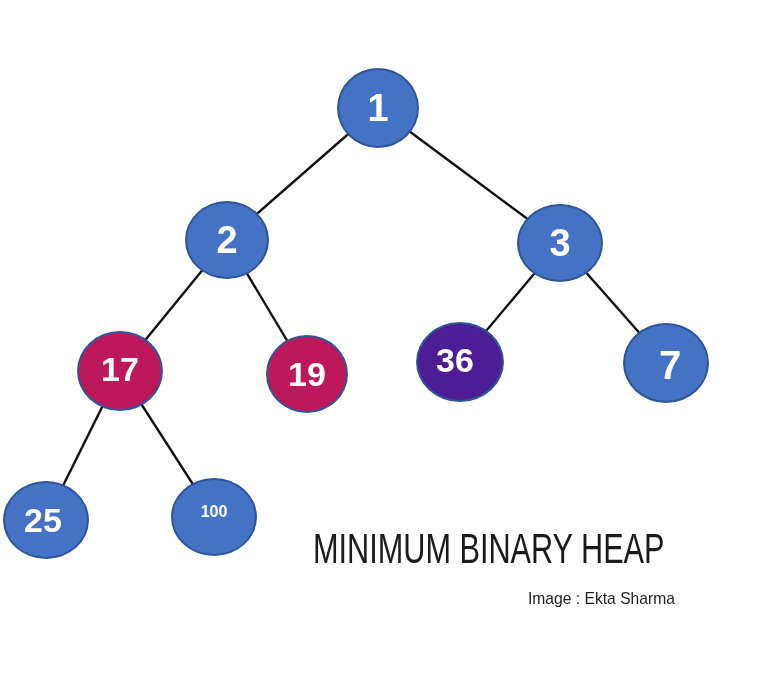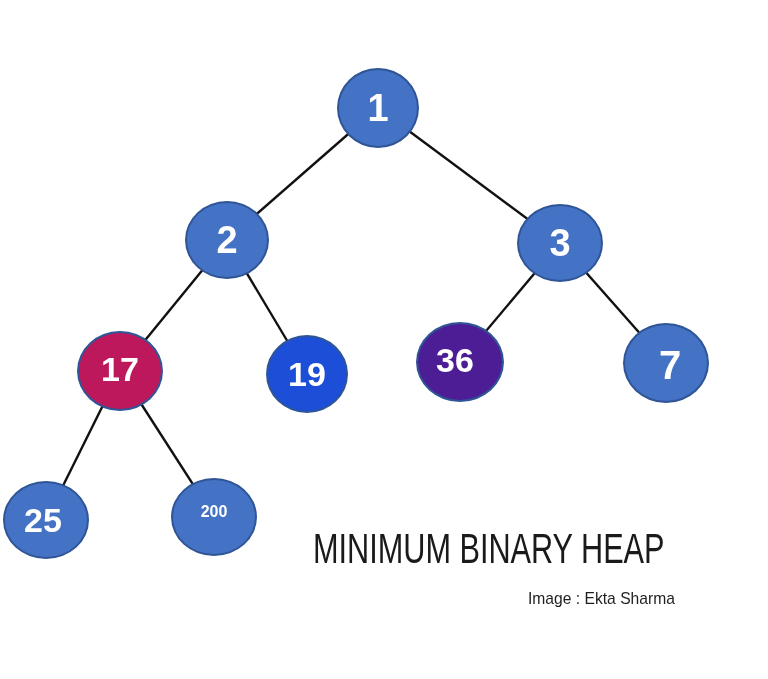--- a/index.html
+++ b/index.html
@@ -82,31 +82,31 @@
       </div>
       <div class="node" style="left: 185px; top: 201px; width: 84px; height: 78px; background: rgb(68, 114, 196); border-color: rgb(47, 85, 151);">
         <span class="node-label" style="font-size: 38px; color: rgb(255, 255, 255); transform: translate(0px, 0px);">2</span>
       </div>
       <div class="node" style="left: 517px; top: 204px; width: 86px; height: 78px; background: rgb(68, 114, 196); border-color: rgb(47, 85, 151);">
         <span class="node-label" style="font-size: 38px; color: rgb(255, 255, 255); transform: translate(0px, 0px);">3</span>
       </div>
       <div class="node" style="left: 77px; top: 331px; width: 86px; height: 80px; background: #be185d; border-color: rgb(47, 85, 151);">
         <span class="node-label" style="font-size: 34px; color: rgb(255, 255, 255); transform: translate(0px, -2px);">17</span>
       </div>
-      <div class="node" style="left: 266px; top: 335px; width: 82px; height: 78px; background: #1d4ed8; border-color: rgb(47, 85, 151);">
+      <div class="node" style="left: 266px; top: 335px; width: 82px; height: 78px; background: #be185d; border-color: rgb(47, 85, 151);">
         <span class="node-label" style="font-size: 34px; color: rgb(255, 255, 255); transform: translate(0px, 0px);">19</span>
       </div>
       <div class="node" style="left: 416px; top: 322px; width: 88px; height: 80px; background: #4c1d95; border-color: rgb(47, 85, 151);">
         <span class="node-label" style="font-size: 34px; color: rgb(255, 255, 255); transform: translate(-5px, -2px);">36</span>
       </div>
       <div class="node" style="left: 623px; top: 323px; width: 86px; height: 80px; background: rgb(68, 114, 196); border-color: rgb(47, 85, 151);">
         <span class="node-label" style="font-size: 40px; color: rgb(255, 255, 255); transform: translate(4px, 2px);">7</span>
       </div>
       <div class="node" style="left: 3px; top: 481px; width: 86px; height: 78px; background: rgb(68, 114, 196); border-color: rgb(47, 85, 151);">
         <span class="node-label" style="font-size: 34px; color: rgb(255, 255, 255); transform: translate(-3px, 0px);">25</span>
       </div>
       <div class="node" style="left: 171px; top: 478px; width: 86px; height: 78px; background: rgb(68, 114, 196); border-color: rgb(47, 85, 151);">
-        <span class="node-label" style="font-size: 16px; color: rgb(255, 255, 255); transform: translate(0px, -5px);">200</span>
+        <span class="node-label" style="font-size: 16px; color: rgb(255, 255, 255); transform: translate(0px, -5px);">100</span>
       </div>
     </div>
   <div class="diagram-title">MINIMUM BINARY HEAP</div>
   <div class="image-credit">Image : Ekta Sharma</div>
 </div>
 
 </body></html>

